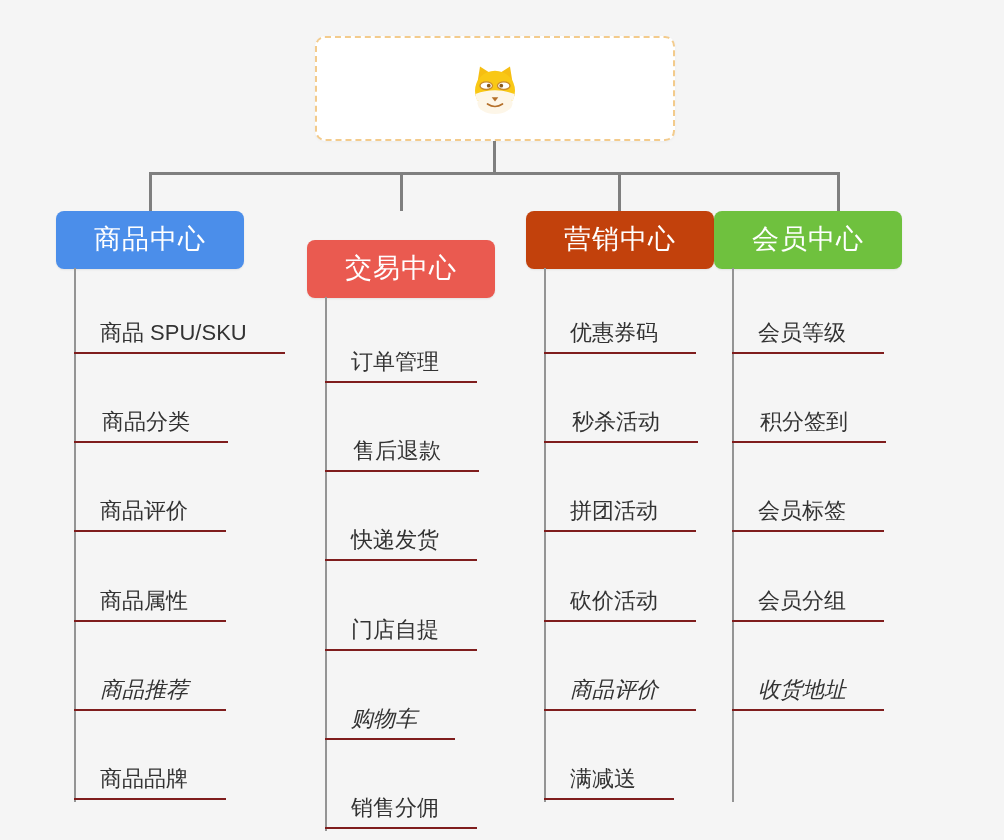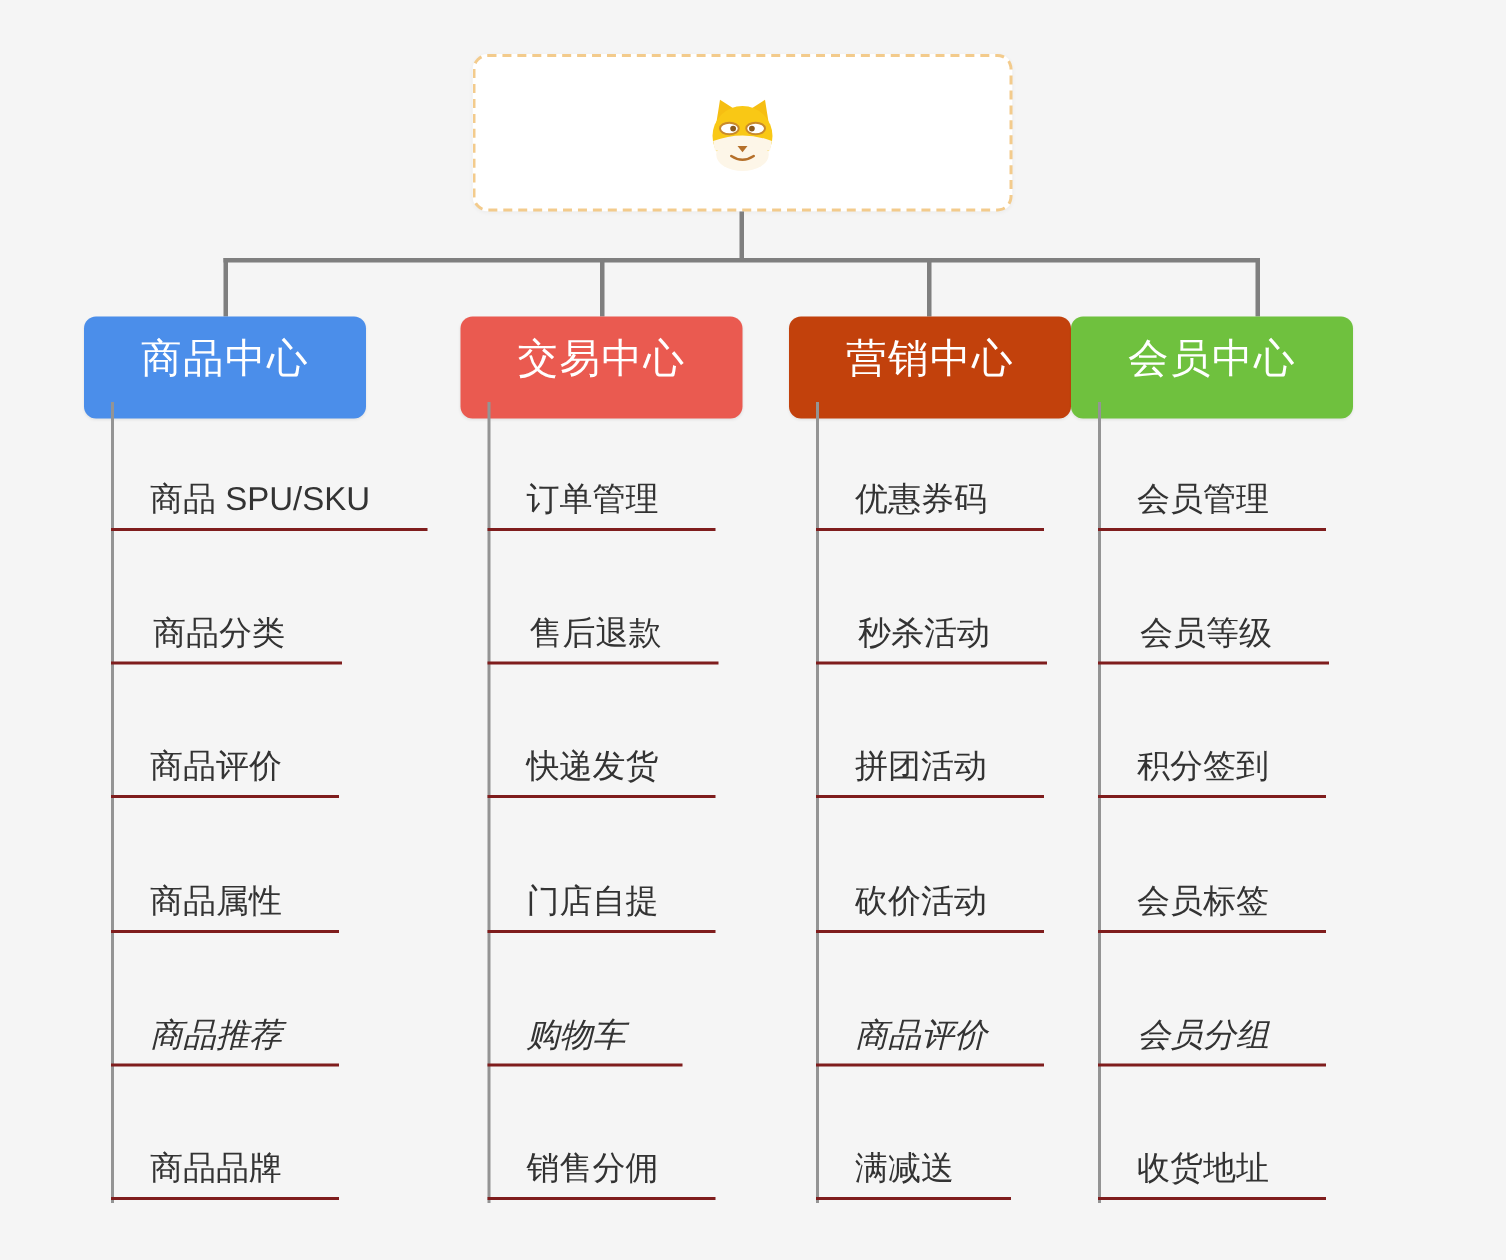--- a/index.html
+++ b/index.html
@@ -27,24 +27,24 @@
 
   
   .conn{position:absolute;background:#7f7f7f;}
   .conn-stem{left:493px;top:141px;width:3px;height:32px;}
   .conn-horiz{left:149px;top:172px;width:691px;height:3px;}
   .conn-drop{top:172px;width:3px;height:39px;}
   .drop1{left:149px;} .drop2{left:400px;} .drop3{left:618px;} .drop4{left:837px;}
 
   
   .branch{position:absolute;top:211px;width:188px;}
-  .g1{left:56px;} .g2{left:307px;} .g3{left:526px;} .g4{left:714px;}
+  .g1{left:56px;} .g2{left:307px;margin-top:29px;} .g3{left:526px;} .g4{left:714px;}
 
   .branch-box{
-    height:68px;line-height:57px;border-radius:8px;
+    height:58px;line-height:57px;border-radius:8px;
     text-align:center;color:#ffffff;font-size:27px;font-weight:400;
     letter-spacing:1px;white-space:nowrap;
     box-shadow:0 1px 2px rgba(0,0,0,0.08);
   }
 
   .children{position:absolute;left:18px;top:57px;width:240px;height:534px;}
   .children::before{
     content:"";position:absolute;left:0;top:0;width:2px;height:534px;
     background:#949494;
   }
@@ -124,21 +124,20 @@
       <div class="child">拼团活动</div>
       <div class="child">砍价活动</div>
       <div class="child">商品评价</div>
       <div class="child">满减送</div>
     </div>
   </div>
 
   <div class="branch g4">
     <div class="branch-box" style="background: rgb(111, 193, 62);">会员中心</div>
     <div class="children">
-      <div class="child">会员管理</div>
       <div class="child">会员等级</div>
       <div class="child">积分签到</div>
       <div class="child">会员标签</div>
       <div class="child">会员分组</div>
       <div class="child">收货地址</div>
     </div>
   </div>
 
 </div>
 

